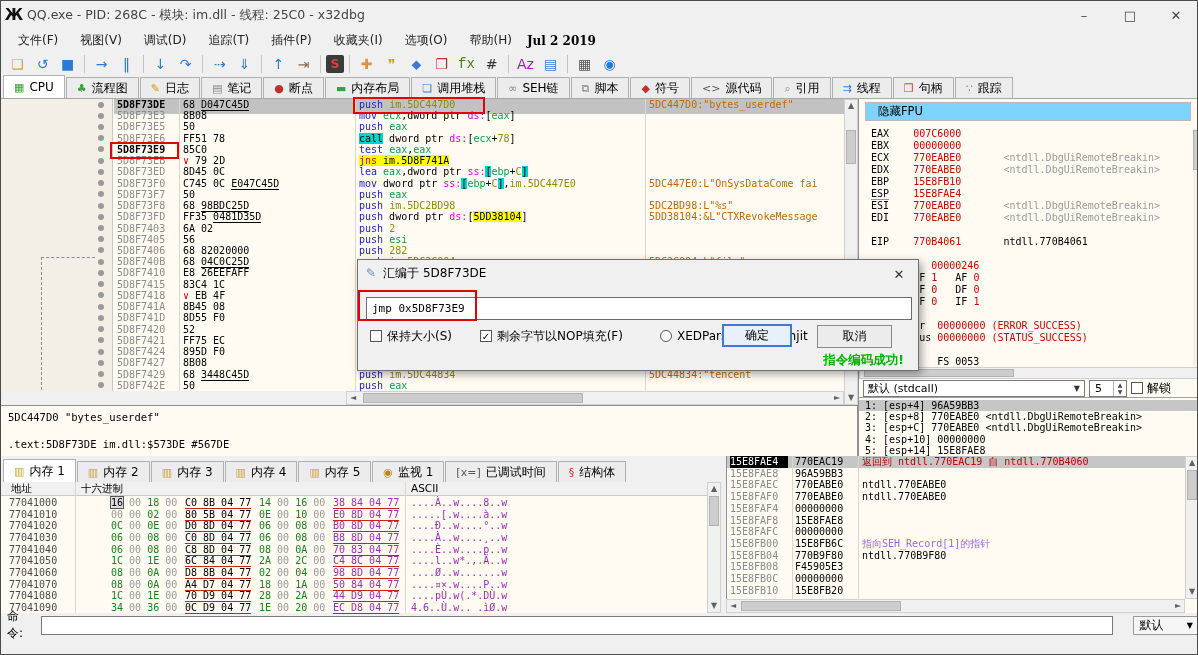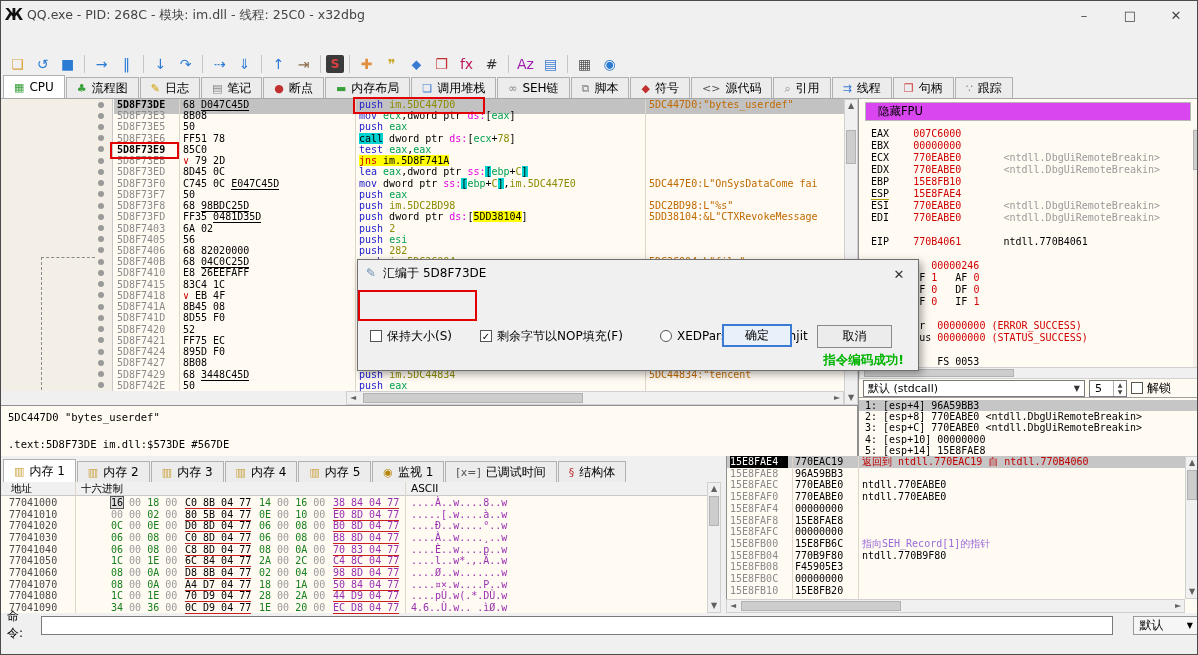--- a/index.html
+++ b/index.html
@@ -62,21 +62,21 @@
 .sb{background:#f0f0f0;border:1px solid #d0d0d0;position:absolute;}
 .sb .thumb{position:absolute;background:#cdcdcd;border:1px solid #b2b2b2;}
 .sb .arr{position:absolute;color:#606060;font-size:8px;line-height:12px;text-align:center;width:12px;height:12px;}
 
 
 #infobox{left:0;top:404px;width:857px;height:51px;background:#fffaf2;border-top:1px solid #909090;border-right:1px solid #909090;}
 #infobox .il{position:absolute;left:7px;font-size:10.5px;white-space:pre;}
 
 
 #regs{left:857px;top:98px;width:341px;height:357px;background:#fffaf2;border-left:1px solid #909090;}
-#fpu-btn{position:absolute;left:6px;top:3px;width:326px;height:19px;background:#d946ef;border:1px solid #b8b8b8;font-size:11.5px;display:flex;align-items:center;padding-left:12px;}
+#fpu-btn{position:absolute;left:6px;top:3px;width:326px;height:19px;background:#7dd3fc;border:1px solid #b8b8b8;font-size:11.5px;display:flex;align-items:center;padding-left:12px;}
 #regs-rows{position:absolute;left:12px;top:29px;width:320px;}
 .rrow{position:absolute;left:0;height:12px;line-height:12px;font-size:10px;white-space:pre;}
 .tk-rn{color:#000;}.tk-rnu{color:#000;border-bottom:1px solid #b8a000;}
 .tk-rv{color:#d00000;}.tk-rx{color:#9a9a9a;}.tk-rk{color:#000;}
 #regs-conv{position:absolute;left:4px;top:280px;width:334px;height:18px;display:flex;align-items:center;gap:4px;}
 #conv-select{width:222px;height:17px;background:#fff;border:1px solid #7a7a7a;font-size:11px;display:flex;align-items:center;padding:0 4px;}
 #conv-select .caret{margin-left:auto;font-size:8px;color:#333;}
 #depth-spin{width:38px;height:17px;background:#fff;border:1px solid #7a7a7a;font-size:11px;display:flex;align-items:center;padding-left:5px;position:relative;}
 #depth-spin .spins{position:absolute;right:0;top:0;width:13px;height:100%;border-left:1px solid #b0b0b0;font-size:6px;color:#444;display:flex;flex-direction:column;align-items:center;justify-content:center;}
 .cb{width:12px;height:12px;background:#fff;border:1px solid #555;display:inline-flex;align-items:center;justify-content:center;font-size:10px;}
@@ -144,20 +144,31 @@
   <div class="abs" id="titlebar">
     <span id="app-icon">Ж</span>
     <span id="title-text">QQ.exe - PID: 268C - 模块: im.dll - 线程: 25C0 - x32dbg</span>
     <div id="winbtns">
       <span class="winbtn">–</span>
       <span class="winbtn">□</span>
       <span class="winbtn">✕</span>
     </div>
   </div>
 
+  <div class="abs" id="menubar">
+      <span class="menu-item">文件(F)</span>
+      <span class="menu-item">视图(V)</span>
+      <span class="menu-item">调试(D)</span>
+      <span class="menu-item">追踪(T)</span>
+      <span class="menu-item">插件(P)</span>
+      <span class="menu-item">收藏夹(I)</span>
+      <span class="menu-item">选项(O)</span>
+      <span class="menu-item">帮助(H)</span>
+      <span id="menu-date">Jul 2 2019</span>
+    </div>
 
   <div class="abs" id="toolbar">
       <span class="tb-btn" style="color: rgb(217, 162, 60);">❏</span>
       <span class="tb-btn" style="color: rgb(43, 123, 212);">↺</span>
       <span class="tb-btn" style="color: rgb(43, 123, 212);">■</span>
       <div class="tb-sep"></div>
       <span class="tb-btn" style="color: rgb(43, 123, 212);">→</span>
       <span class="tb-btn" style="color: rgb(43, 123, 212);">‖</span>
       <div class="tb-sep"></div>
       <span class="tb-btn" style="color: rgb(43, 123, 212);">↓</span>
@@ -168,21 +179,21 @@
       <div class="tb-sep"></div>
       <span class="tb-btn" style="color: rgb(43, 123, 212);">↑</span>
       <span class="tb-btn" style="color: rgb(138, 106, 74);">⇥</span>
       <div class="tb-sep"></div>
       <span class="tb-btn tb-box">S</span>
       <div class="tb-sep"></div>
       <span class="tb-btn" style="color: rgb(224, 144, 64);">✚</span>
       <span class="tb-btn" style="color: rgb(200, 168, 32);">❞</span>
       <span class="tb-btn" style="color: rgb(58, 123, 212);">⬥</span>
       <span class="tb-btn" style="color: rgb(192, 48, 48);">❒</span>
-      <span class="tb-btn" style="color: #be185d;">fx</span>
+      <span class="tb-btn" style="color: #4d7c0f; font-family: Liberation Mono, monospace;">fx</span>
       <span class="tb-btn" style="color: rgb(51, 51, 51);">#</span>
       <div class="tb-sep"></div>
       <span class="tb-btn" style="color: #a21caf;">Az</span>
       <span class="tb-btn" style="color: rgb(58, 123, 212);">▤</span>
       <div class="tb-sep"></div>
       <span class="tb-btn" style="color: rgb(85, 85, 85);">▦</span>
       <span class="tb-btn" style="color: rgb(43, 123, 212);">◉</span>
     </div>
 
   <div class="abs tabbar" id="tabbar-top">
@@ -583,20 +594,21 @@
     <div class="thumb" style="top:1px;left:14px;width:160px;height:10px;"></div>
     <span class="arr" style="right:0;">►</span>
   </div>
 
   <div class="abs" id="dialog">
     <div id="dlg-title">
       <span style="color:#6a8caf;">✎</span>
       <span>汇编于 5D8F73DE</span>
     </div>
     <div id="dlg-close">✕</div>
+    <input id="dlg-input" value="jmp 0x5D8F73E9" style="">
     <div id="dlg-row">
       <div class="dlg-item" style="left:2px;">
         <span class="cb"></span>
         <span>保持大小(S)</span>
       </div>
       <div class="dlg-item" style="left:112px;">
         <span class="cb">✓</span>
         <span>剩余字节以NOP填充(F)</span>
       </div>
       <div class="dlg-item" style="left:292px;">

